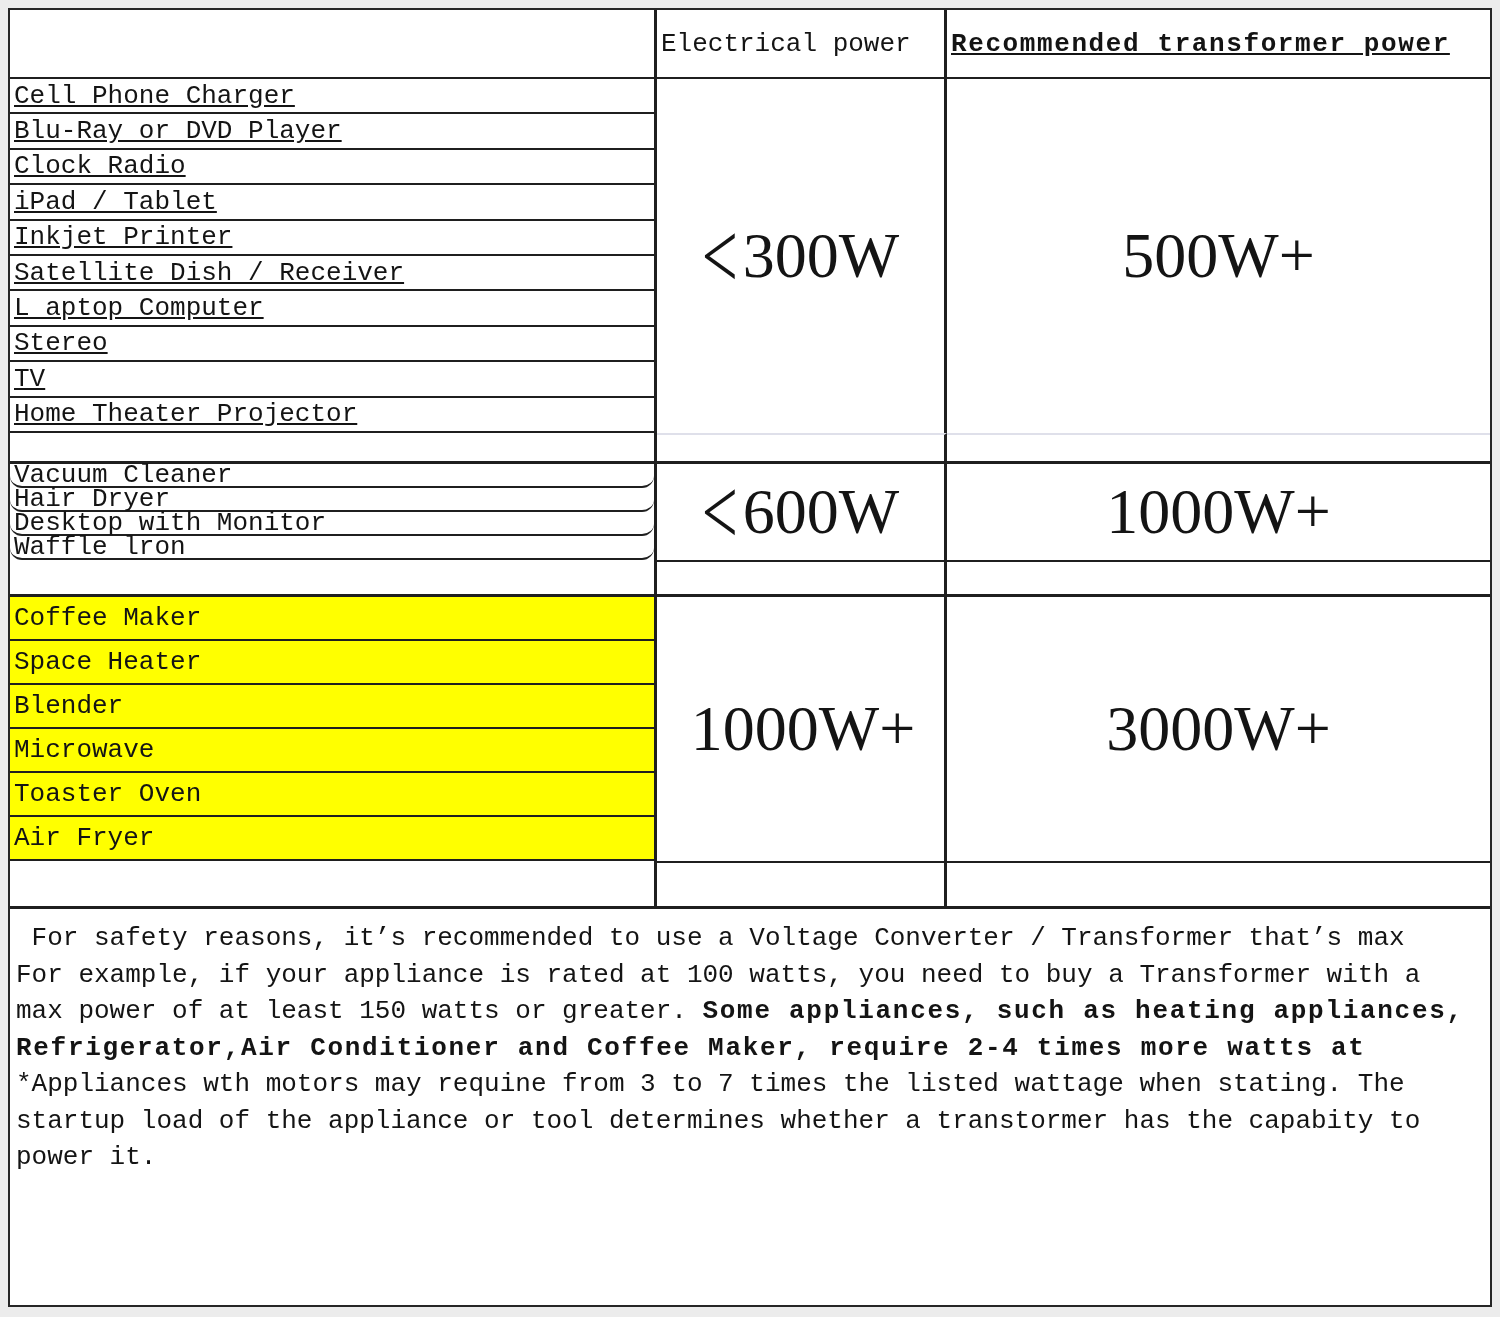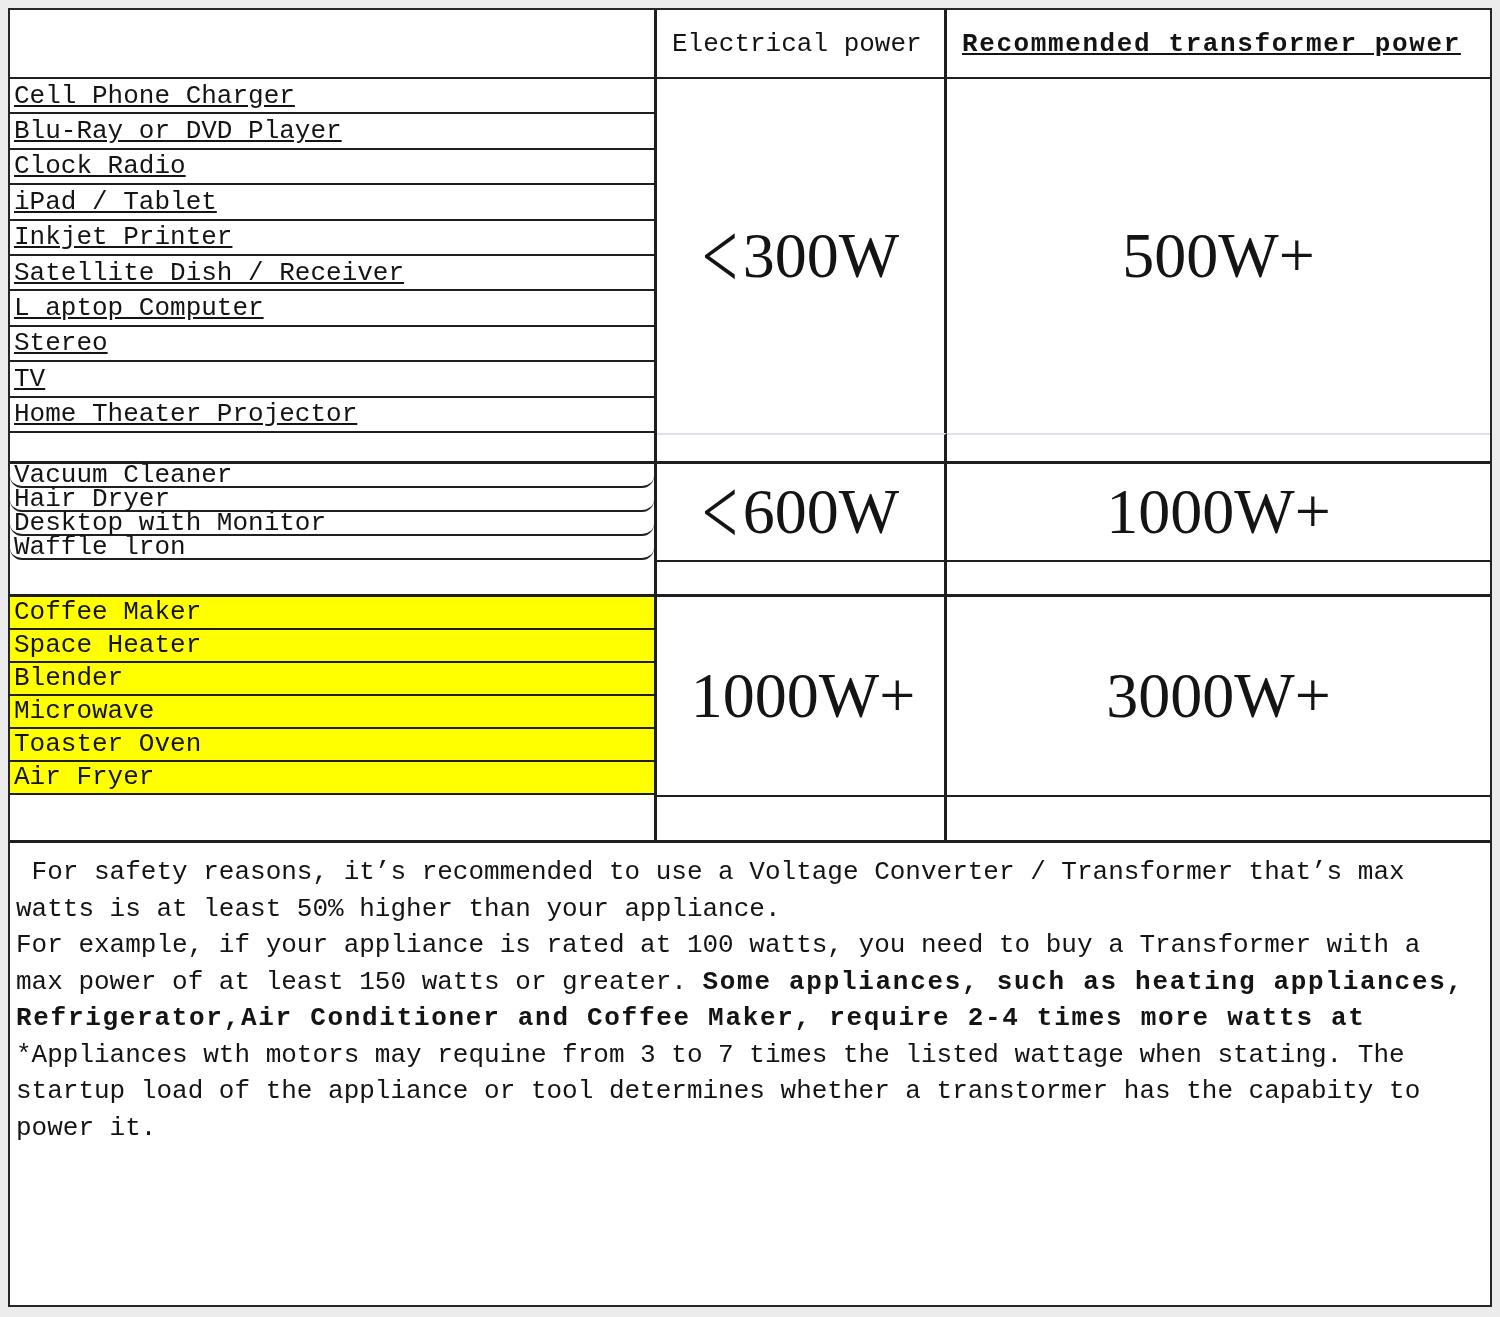--- a/index.html
+++ b/index.html
@@ -19,33 +19,33 @@
     box-sizing:border-box;
     overflow:hidden;
   }
   .row{display:flex;}
   .c{box-sizing:border-box;}
   .c1{width:647px;border-right:3px solid #1f1f1f;}
   .c2{width:290px;border-right:3px solid #1f1f1f;}
   .c3{flex:1;}
   
   .header{height:67px;border-bottom:2px solid #1f1f1f;}
-  .hdr{display:flex;align-items:center;padding:0 15px;font-size:26px;white-space:pre;}
+  .hdr{display:flex;align-items:center;padding:0 4px;font-size:26px;white-space:pre;}
   .bold{font-weight:bold;letter-spacing:1.6px;text-decoration:underline;}
   
   .items{display:flex;flex-direction:column;}
   .item{
     box-sizing:border-box;
     border-bottom:2px solid #1f1f1f;
     display:flex;align-items:center;
     padding:0 4px;font-size:26px;white-space:pre;
   }
   .g1 .item{height:35.4px;text-decoration:underline;}
   .g2 .item{height:24px;border-radius:19px;}
-  .g3 .item{height:33px;text-align:center;}
+  .g3 .item{height:44px;text-align:center;}
   .hl{background:#ffff00;}
   
   .val{
     display:flex;align-items:center;justify-content:center;
     font-family:"Liberation Serif","DejaVu Serif",serif;
     font-size:64px;
   }
   .lt{display:inline-block;transform:scaleY(1.5);margin-right:5px;}
   
   .sp1{height:28px;}
@@ -134,21 +134,20 @@
   </div>
   <div class="row sp3">
     <div class="c c1"></div>
     <div class="c c2 dark-top"></div>
     <div class="c c3 dark-top"></div>
   </div>
   <div class="sep"></div>
 
   <div class="footer">
     <div class="fline"><span class="seg"> For safety reasons, it’s recommended to use a Voltage Converter / Transformer that’s max</span></div>
-    <div class="fline"><span class="seg">watts is at least 50% higher than your appliance.</span></div>
     <div class="fline"><span class="seg">For example, if your appliance is rated at 100 watts, you need to buy a Transformer with a</span></div>
     <div class="fline"><span class="seg">max power of at least 150 watts or greater. </span><span class="seg b">Some appliances, such as heating appliances,</span></div>
     <div class="fline"><span class="seg b">Refrigerator,Air Conditioner and Coffee Maker, require 2-4 times more watts at</span></div>
     <div class="fline"><span class="seg">*Appliances wth motors may requine from 3 to 7 times the listed wattage when stating. The</span></div>
     <div class="fline"><span class="seg">startup load of the appliance or tool determines whether a transtormer has the capabity to</span></div>
     <div class="fline"><span class="seg">power it.</span></div>
   </div>
 
 </div>
 

